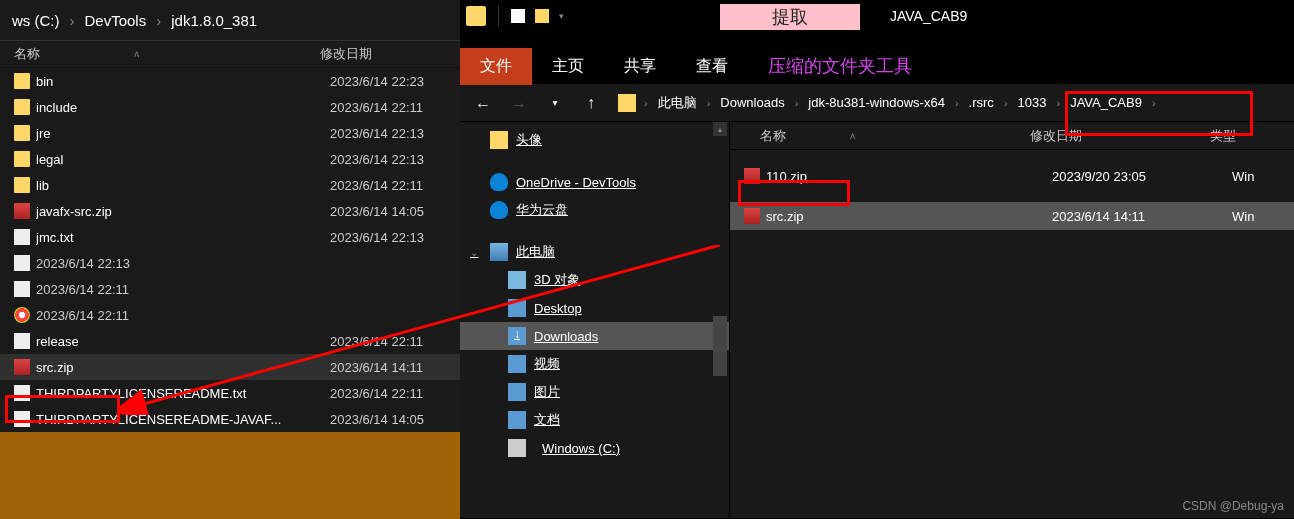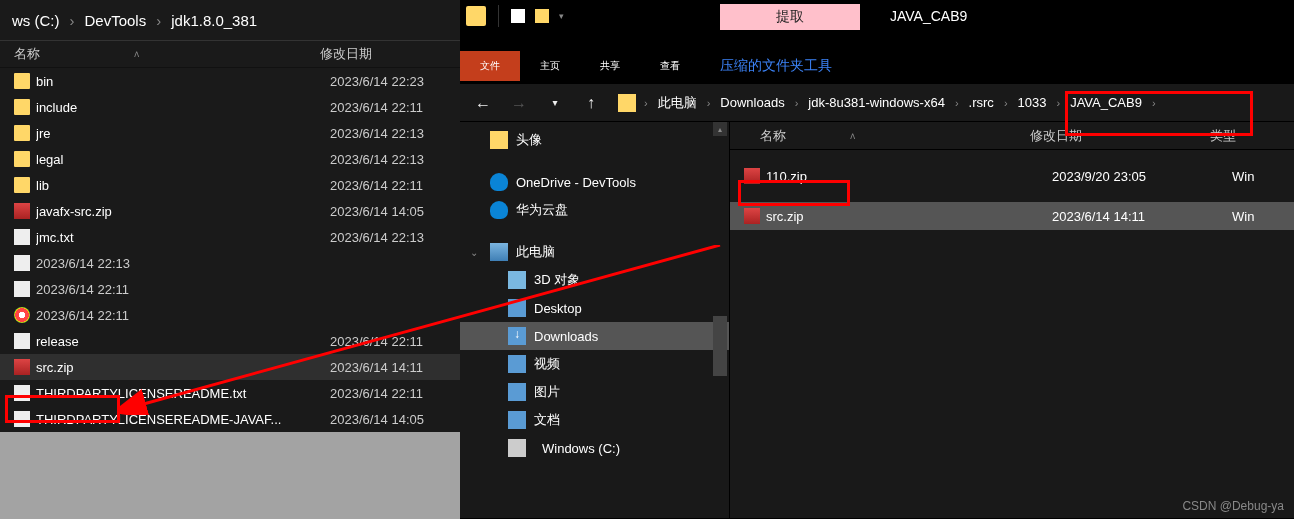--- a/index.html
+++ b/index.html
@@ -1,18 +1,18 @@
 <!DOCTYPE html>
 <html><head>
 <meta charset="utf-8">
 <style>
 * { box-sizing: border-box; margin: 0; padding: 0; font-family: "Microsoft YaHei", "Segoe UI", sans-serif; }
 body { background: #1e1e1e; color: #ccc; width: 1294px; height: 519px; overflow: hidden; position: relative; font-size: 13px; }
 
-.left-window { position: absolute; left: 0; top: 0; width: 460px; height: 519px; background: #a3a3a3; }
+.left-window { position: absolute; left: 0; top: 0; width: 460px; height: 519px; background: #a16207; }
 .right-window { position: absolute; left: 460px; top: 0; width: 834px; height: 519px; background: #000; }
 
 
 .left-breadcrumb { height: 40px; display: flex; align-items: center; padding-left: 4px; background: #1a1a1a; font-size: 15px; }
 .left-breadcrumb .bc-item { padding: 4px 8px; color: #fff; }
 .left-breadcrumb .bc-sep { color: #888; padding: 0 2px; }
 
 .left-header { height: 28px; display: flex; align-items: center; background: #1a1a1a; border-top: 1px solid #333; border-bottom: 1px solid #111; }
 .left-header .col-name { width: 320px; padding-left: 14px; color: #ccc; }
 .left-header .col-date { width: 120px; color: #ccc; }
@@ -30,39 +30,39 @@
 .fdate { width: 120px; color: #ccc; }
 
 
 .rw-titlebar { height: 48px; background: #000; display: flex; align-items: flex-start; }
 .rw-foldericon-bar { width: 110px; height: 32px; background: #000; display: flex; align-items: center; padding-left: 6px; gap: 10px; }
 .rw-foldericon { width: 20px; height: 20px; background: #ffd768; border-radius: 2px; }
 .rw-smallicon { width: 14px; height: 14px; background: #fff; }
 .rw-smallicon2 { width: 14px; height: 14px; background: #ffd768; }
 .rw-dropdown { font-size: 9px; color: #888; }
 .rw-divider { width: 1px; height: 22px; background: #333; margin: 5px 2px; }
-.rw-extract-btn { width: 140px; height: 26px; margin-top: 4px; margin-left: 150px; background: #ffc0cb; color: #222; display: flex; align-items: center; justify-content: center; font-size: 14px; }
+.rw-extract-btn { width: 140px; height: 26px; margin-top: 4px; margin-left: 150px; background: #ffc0cb; color: #222; display: flex; align-items: center; justify-content: center; font-size: 18px; }
 .rw-title { color: #fff; font-size: 14px; margin-left: 30px; margin-top: 8px; }
 
 .rw-tabs { height: 36px; background: #000; display: flex; align-items: center; }
-.rw-tab { padding: 8px 20px; color: #fff; font-size: 10px; }
+.rw-tab { padding: 8px 20px; color: #fff; font-size: 16px; }
 .rw-tab.active { background: #c43e1c; }
-.rw-tip { padding: 8px 20px; color: #3b82f6; font-size: 14px; }
+.rw-tip { padding: 8px 20px; color: #d946ef; font-size: 18px; }
 
 .rw-toolbar { height: 38px; background: #191919; display: flex; align-items: center; padding-left: 14px; gap: 18px; border-bottom: 1px solid #000; }
 .nav-arrow { width: 18px; height: 18px; color: #eee; display: flex; align-items: center; justify-content: center; font-size: 16px; }
 .nav-arrow.disabled { color: #555; }
 .rw-addr-bar { flex: 1; display: flex; align-items: center; }
 .rw-addr-folder { width: 18px; height: 18px; background: #ffd768; margin-right: 6px; }
 .bc2-item { color: #fff; padding: 4px 8px; }
 .bc2-sep { color: #888; padding: 0 2px; font-size: 11px; }
 
 .rw-content { display: flex; height: 396px; background: #191919; }
 .rw-nav { width: 270px; background: #191919; border-right: 1px solid #000; padding-top: 4px; overflow: hidden; }
-.nav-item { height: 28px; display: flex; align-items: center; padding-left: 30px; color: #fff; }
+.nav-item { height: 28px; display: flex; align-items: center; padding-left: 30px; color: #fff; text-decoration: underline; }
 .nav-item.selected { background: #555; }
 .nav-item .nav-icon { width: 18px; height: 18px; margin-right: 8px; }
 .ni-folder { background: #ffd768; }
 .ni-cloud { background: #0a84d6; border-radius: 50% 50% 40% 40%; }
 .ni-cloud2 { background: #0a84d6; border-radius: 50% 50% 40% 40%; }
 .ni-pc { background: linear-gradient(#7bb5e0, #3f7fb5); }
 .ni-3d { background: #7ab8e0; }
 .ni-desktop { background: #5a9bd4; }
 .ni-download { background: #5a9bd4; }
 .ni-download::before { content: "↓"; color: #fff; font-size: 12px; display: block; text-align: center; }

